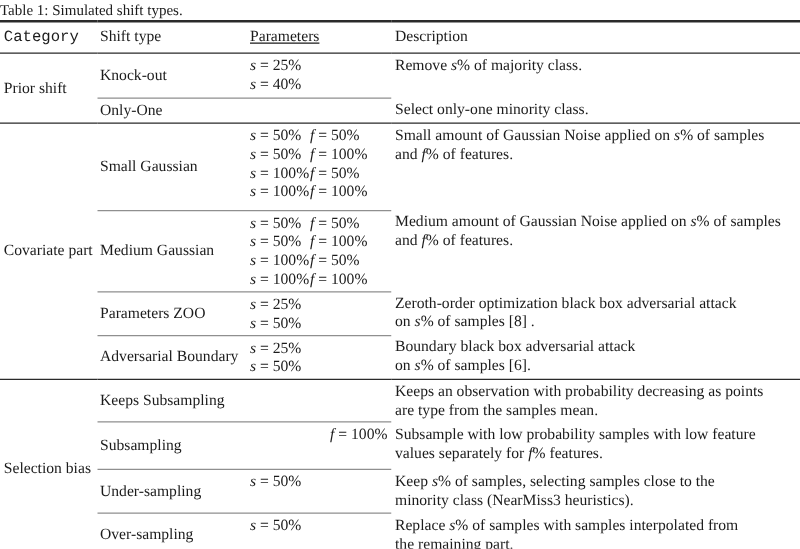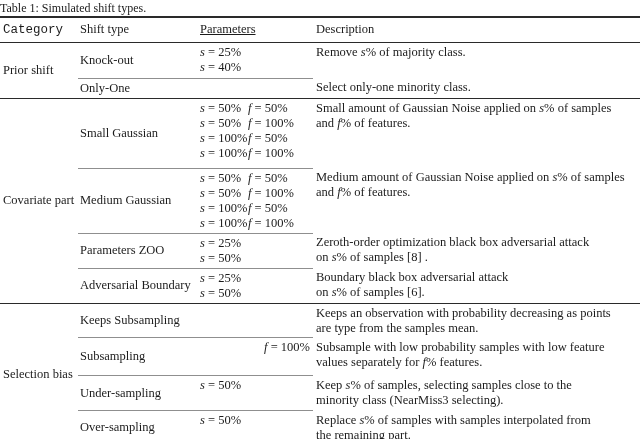--- a/index.html
+++ b/index.html
@@ -188,21 +188,21 @@
     </tr>
     <tr class="r-us">
       <td class="st rule">Under-sampling</td>
       <td class="pr rule">
           <div class="pline">
             <span class="ppart"><i>s</i> = 50%</span>
           </div>
         </td>
       <td class="de">
           <div class="dline">Keep <i>s</i>% of samples, selecting samples close to the</div>
-          <div class="dline">minority class (NearMiss3 selecting).</div>
+          <div class="dline">minority class (NearMiss3 heuristics).</div>
         </td>
     </tr>
     <tr class="r-os">
       <td class="st">Over-sampling</td>
       <td class="pr">
           <div class="pline">
             <span class="ppart"><i>s</i> = 50%</span>
           </div>
         </td>
       <td class="de">

